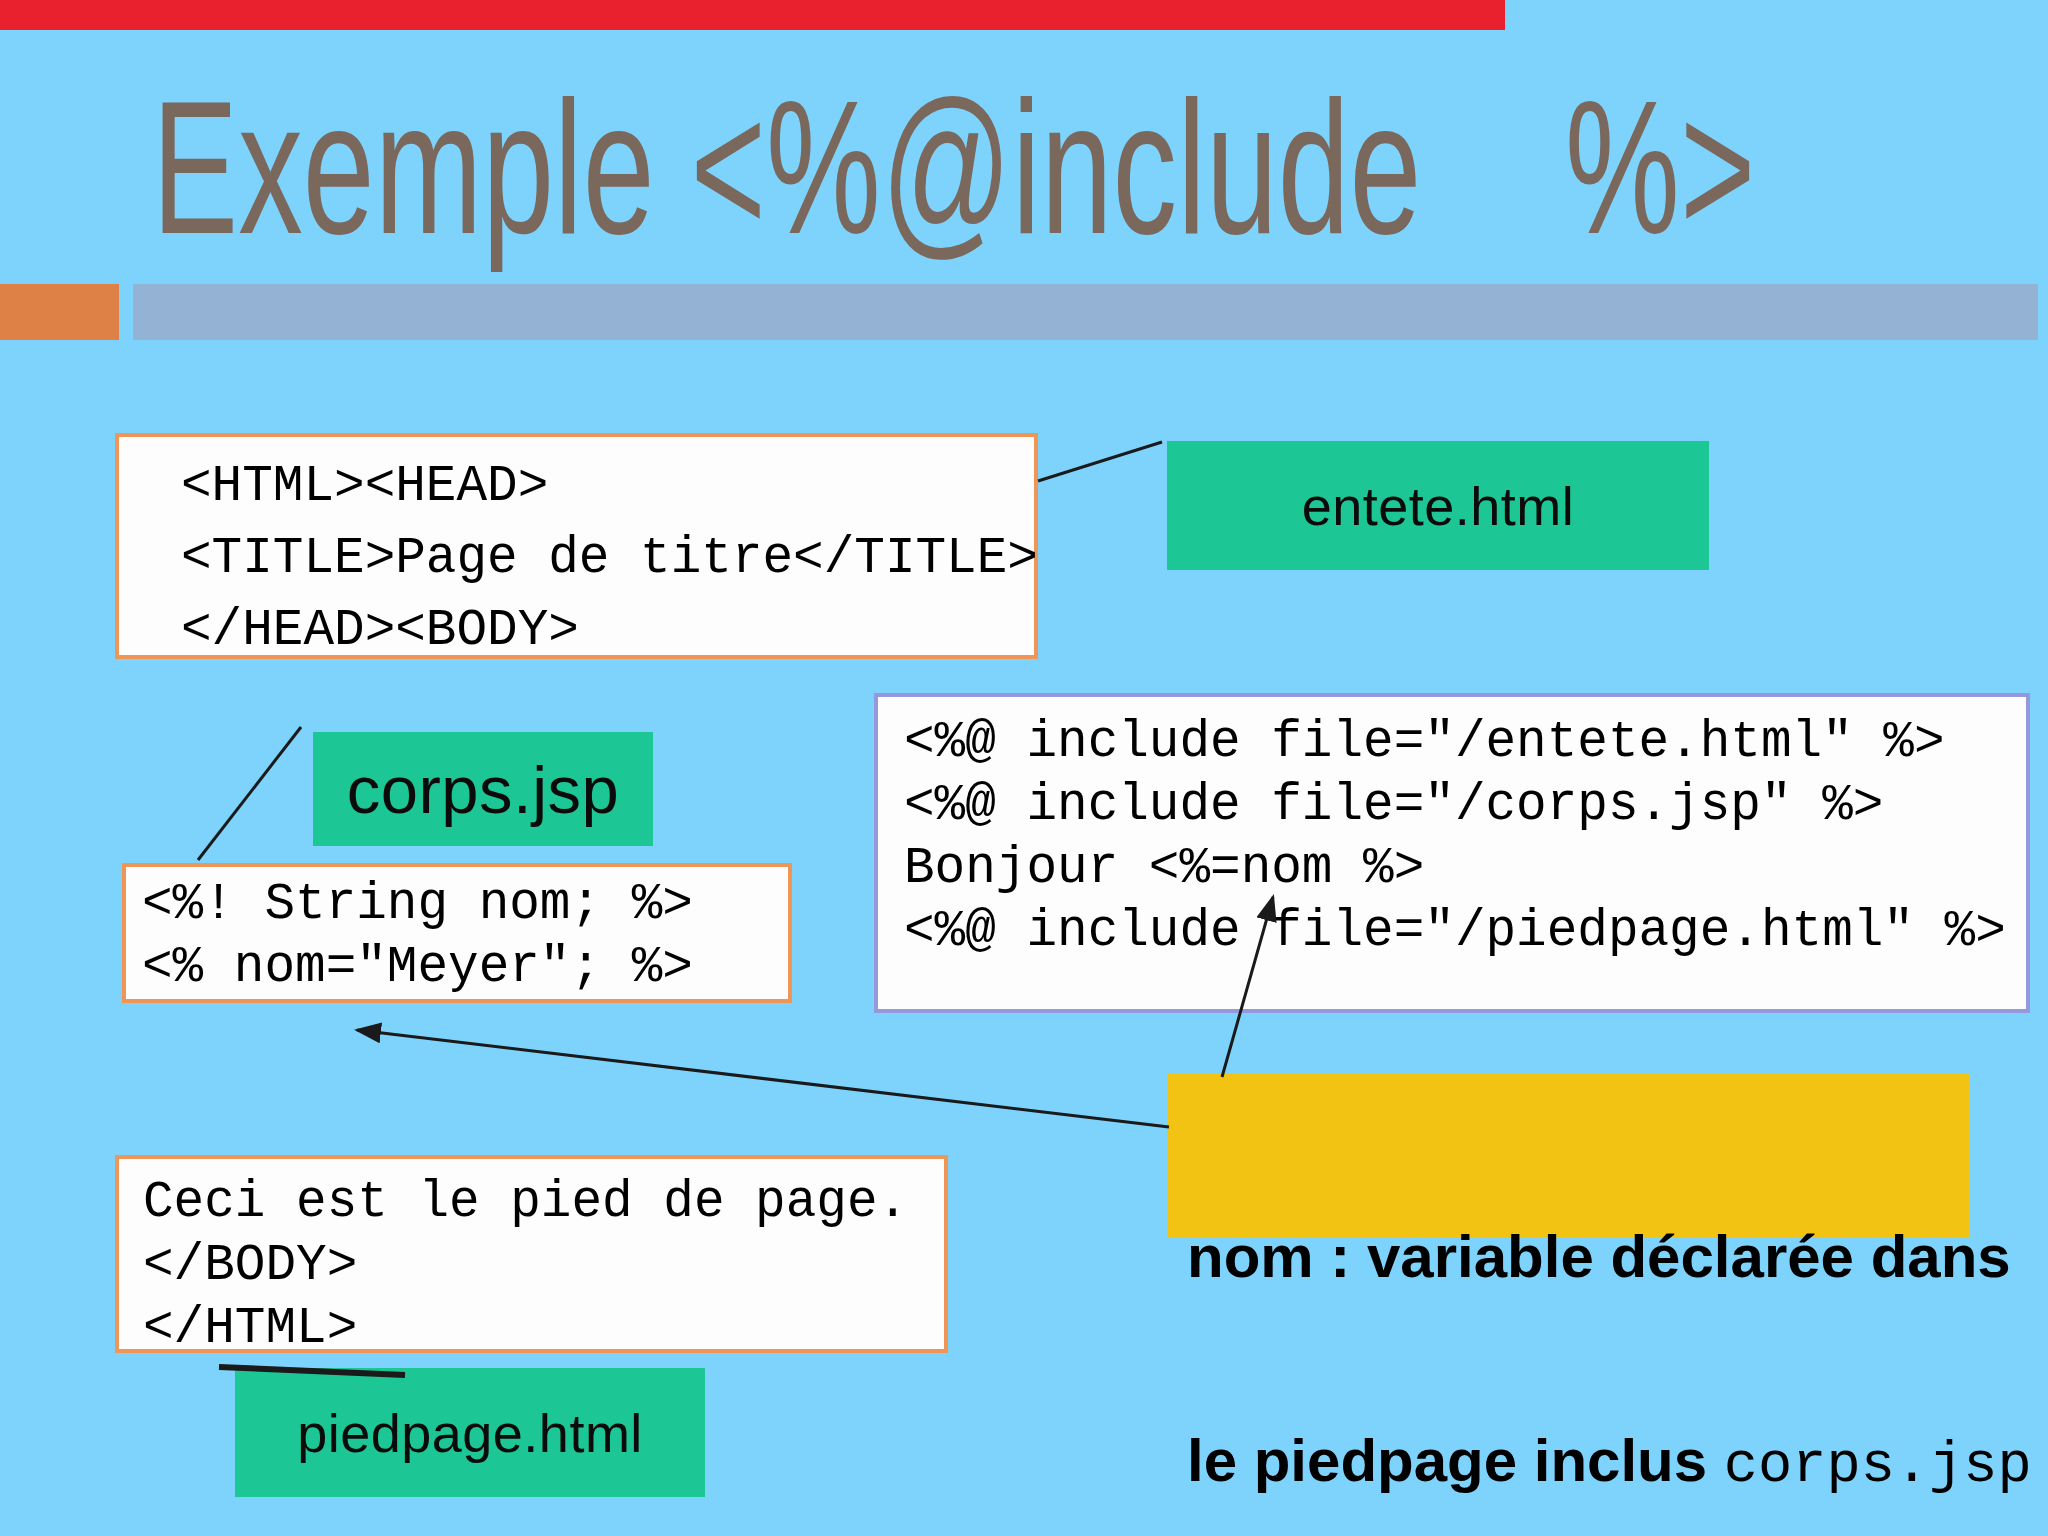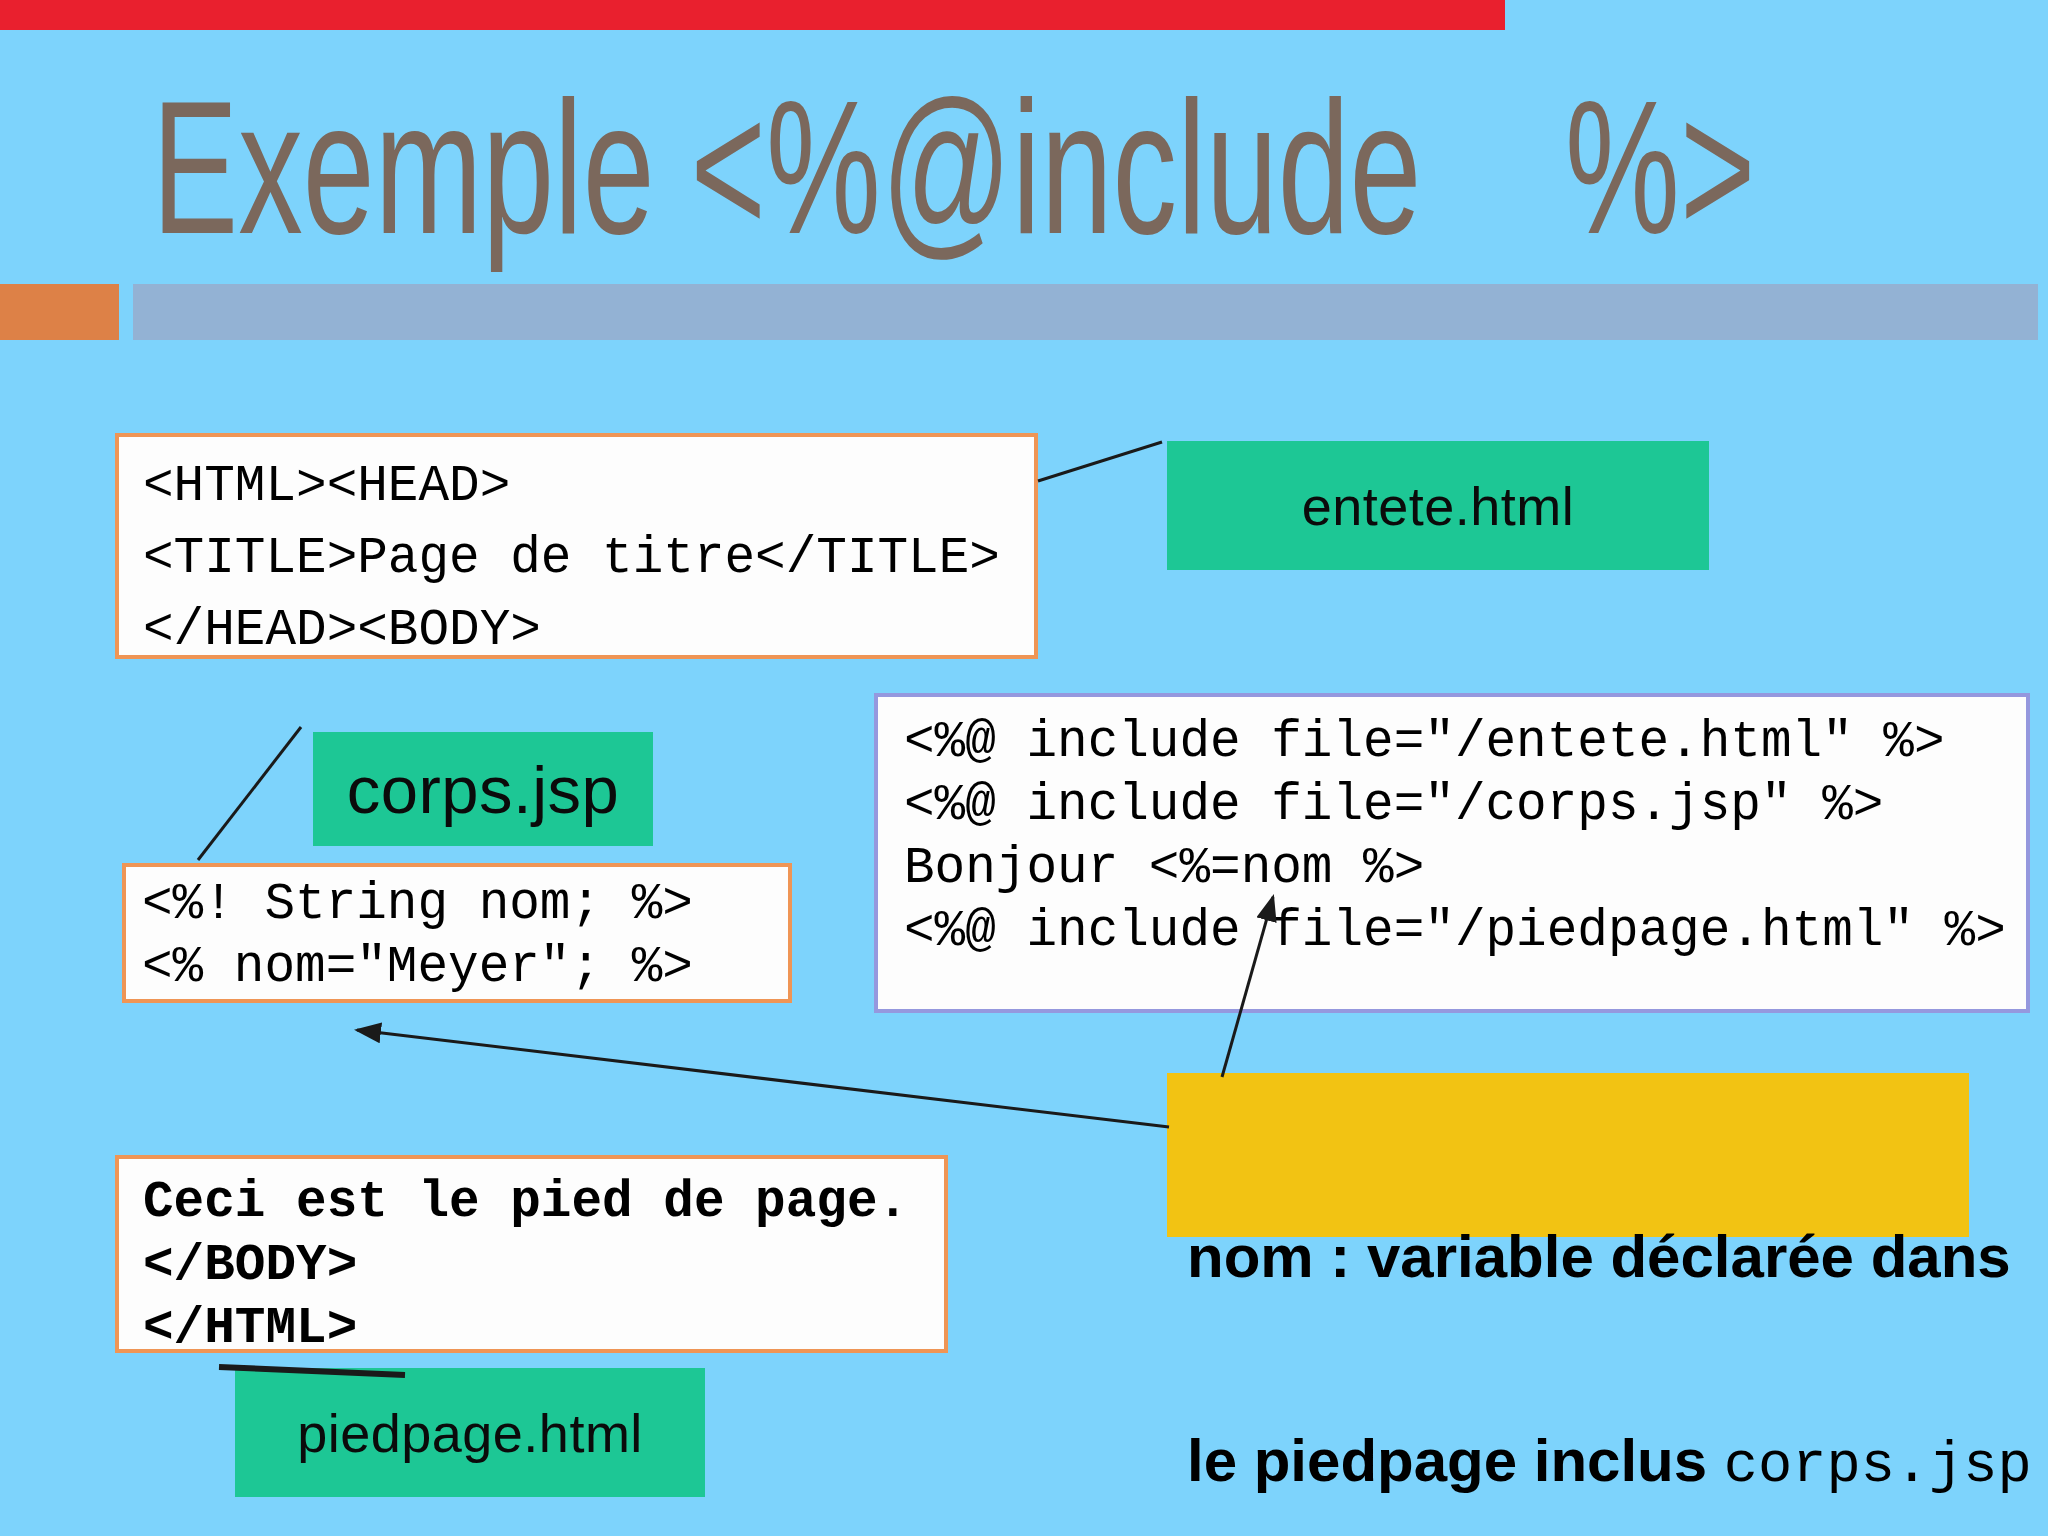--- a/index.html
+++ b/index.html
@@ -38,27 +38,27 @@
     box-sizing: border-box;
   }
   .code-box.purple { border-color: #9598de; }
   .code-line {
     font-family: "Liberation Mono", "DejaVu Sans Mono", monospace;
     font-size: 51px;
     color: #000000;
     white-space: pre;
   }
   #entete-code { left: 115px; top: 433px; width: 923px; height: 226px; padding: 14px 0 0 24px; }
-  #entete-code .code-line { line-height: 72px; }
+  #entete-code .code-line { line-height: 72px; margin-left: 38px; }
   #corps-code  { left: 99px;  top: 863px; width: 670px; height: 140px; padding: 6px 0 0 16px; margin-left: 23px; }
   #corps-code .code-line { line-height: 63px; }
   #jsp-code    { left: 874px; top: 693px; width: 1156px; height: 320px; padding: 14px 0 0 26px; }
   #jsp-code .code-line { line-height: 63px; }
   #pied-code   { left: 115px; top: 1155px; width: 833px; height: 198px; padding: 12px 0 0 24px; }
-  #pied-code .code-line { line-height: 63px; font-weight: bold; }
+  #pied-code .code-line { line-height: 63px; }
 
   
   .file-label {
     background: #1dc795;
     color: #0b0b0b;
     display: flex; align-items: center; justify-content: center;
     font-size: 54px;
     letter-spacing: 0.5px;
   }
   #entete-label { left: 1167px; top: 441px;  width: 542px; height: 129px; }

